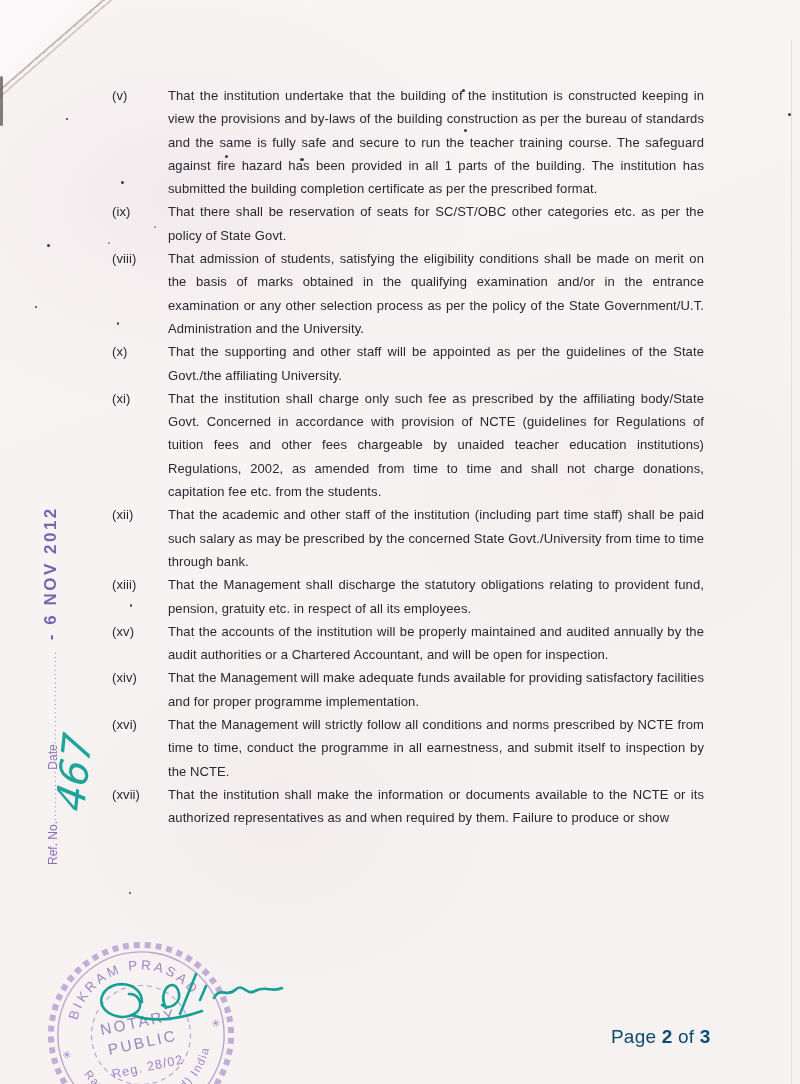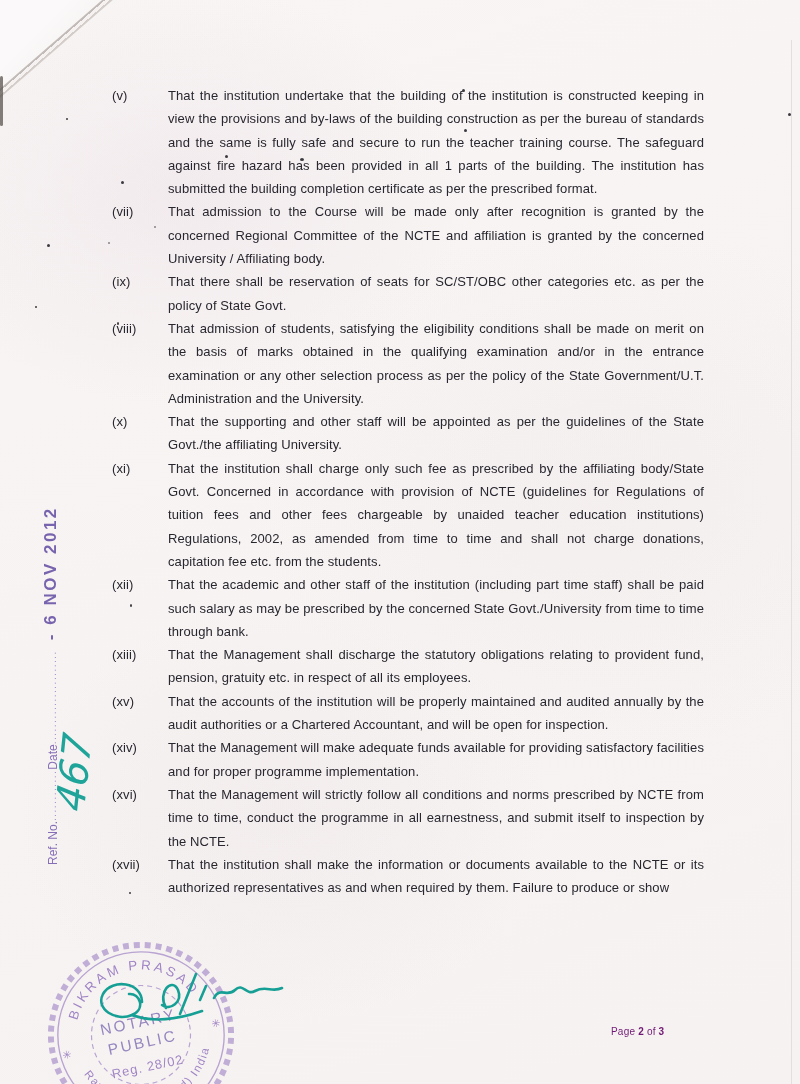--- a/index.html
+++ b/index.html
@@ -35,21 +35,21 @@
     position:absolute;left:112px;top:84px;width:592px;
     color:#28272f;font-size:13px;line-height:23.3px;letter-spacing:.1px;
   }
   .row{display:flex;align-items:flex-start;}
   .lbl{width:56px;flex:none;}
   .txt{width:536px;text-align:justify;text-align-last:left;}
 
   
   .footer{
     position:absolute;left:611px;top:1026px;
-    font-size:10px;color:#701a75;letter-spacing:.2px;
+    font-size:19px;color:#0c4a6e;letter-spacing:.2px;
   }
   .footer b{font-weight:bold;}
 
   
   .vstamp{
     position:absolute;left:60px;top:823px;width:332px;height:42px;
     transform:rotate(-90deg);transform-origin:left bottom;
     color:#7c63b2;white-space:nowrap;display:flex;align-items:flex-end;
     font-size:12px;opacity:.92;
   }
@@ -90,24 +90,20 @@
   <div class="speck" style="left:154px;top:226px;width:2px;height:2px;opacity:.6;"></div>
   <div class="speck" style="left:117px;top:322px;width:2px;height:3px;"></div>
   <div class="speck" style="left:130px;top:604px;width:2px;height:3px;"></div>
   <div class="speck" style="left:129px;top:892px;width:2px;height:2px;"></div>
   <div class="speck" style="left:788px;top:113px;width:3px;height:3px;"></div>
 
   <div class="clauses">
     <div class="row">
       <div class="lbl">(v)</div>
       <div class="txt">That the institution undertake that the building of the institution is constructed keeping in view the provisions and by-laws of the building construction as per the bureau of standards and the same is fully safe and secure to run the teacher training course. The safeguard against fire hazard has been provided in all 1 parts of the building. The institution has submitted the building completion certificate as per the prescribed format.</div>
-    </div>
-    <div class="row">
-      <div class="lbl">(vii)</div>
-      <div class="txt">That admission to the Course will be made only after recognition is granted by the concerned Regional Committee of the NCTE and affiliation is granted by the concerned University / Affiliating body.</div>
     </div>
     <div class="row">
       <div class="lbl">(ix)</div>
       <div class="txt">That there shall be reservation of seats for SC/ST/OBC other categories etc. as per the policy of State Govt.</div>
     </div>
     <div class="row">
       <div class="lbl">(viii)</div>
       <div class="txt">That admission of students, satisfying the eligibility conditions shall be made on merit on the basis of marks obtained in the qualifying examination and/or in the entrance examination or any other selection process as per the policy of the State Government/U.T. Administration and the University.</div>
     </div>
     <div class="row">

